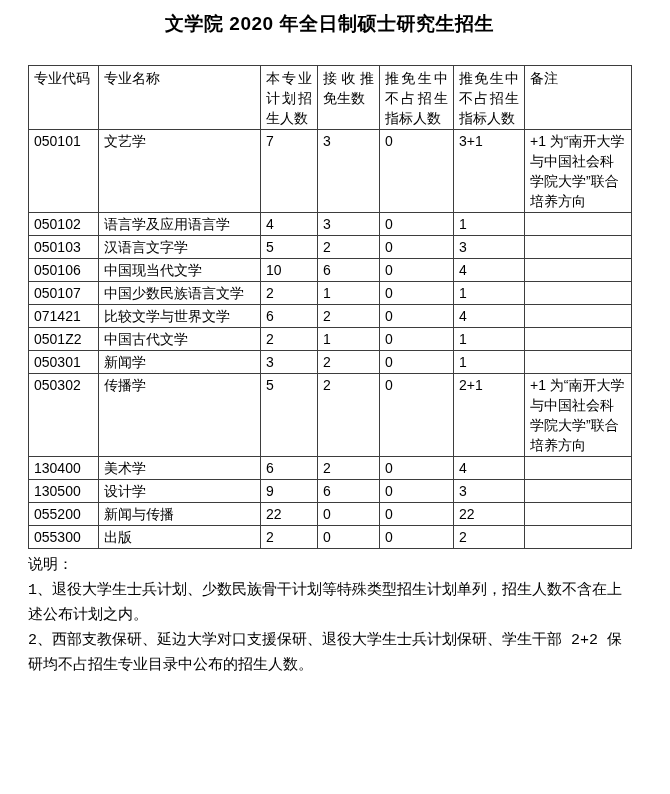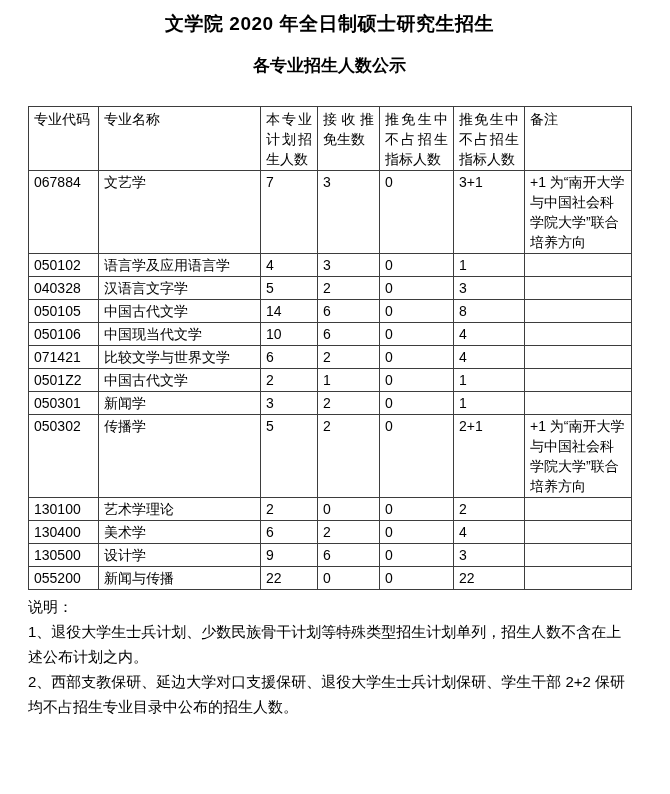--- a/index.html
+++ b/index.html
@@ -54,29 +54,28 @@
     text-align: justify;
     text-justify: inter-ideograph;
     padding-top: 2px;
   }
   table.enroll td { height: 20px; }
   .notes {
     margin-top: 4px;
     font-size: 15px;
     line-height: 25px;
   }
-  .notes p { margin: 0; }
+  .notes p { margin: 0; font-family: Liberation Mono, monospace; }
 </style>
 </head>
 <body>
 
 <div class="page">
 
   <h1 class="title">文学院 2020 年全日制硕士研究生招生</h1>
-  <h2 class="subtitle">各专业招生人数公示</h2>
 
   <table class="enroll">
     <colgroup>
       <col style="width:70px">
       <col style="width:162px">
       <col style="width:57px">
       <col style="width:62px">
       <col style="width:74px">
       <col style="width:71px">
       <col style="width:107px">
@@ -87,65 +86,65 @@
         <th>专业名称</th>
         <th>本专业计划招生人数</th>
         <th>接收推免生数</th>
         <th>推免生中不占招生指标人数</th>
         <th>推免生中不占招生指标人数</th>
         <th>备注</th>
       </tr>
     </thead>
     <tbody>
         <tr>
-          <td>067884</td>
+          <td>050101</td>
           <td>文艺学</td>
           <td>7</td>
           <td>3</td>
           <td>0</td>
           <td>3+1</td>
           <td>+1 为“南开大学与中国社会科学院大学”联合培养方向</td>
         </tr>
         <tr>
           <td>050102</td>
           <td>语言学及应用语言学</td>
           <td>4</td>
           <td>3</td>
           <td>0</td>
           <td>1</td>
           <td></td>
         </tr>
         <tr>
-          <td>040328</td>
+          <td>050103</td>
           <td>汉语言文字学</td>
           <td>5</td>
           <td>2</td>
           <td>0</td>
           <td>3</td>
-          <td></td>
-        </tr>
-        <tr>
-          <td>050105</td>
-          <td>中国古代文学</td>
-          <td>14</td>
-          <td>6</td>
-          <td>0</td>
-          <td>8</td>
           <td></td>
         </tr>
         <tr>
           <td>050106</td>
           <td>中国现当代文学</td>
           <td>10</td>
           <td>6</td>
           <td>0</td>
           <td>4</td>
           <td></td>
         </tr>
         <tr>
+          <td>050107</td>
+          <td>中国少数民族语言文学</td>
+          <td>2</td>
+          <td>1</td>
+          <td>0</td>
+          <td>1</td>
+          <td></td>
+        </tr>
+        <tr>
           <td>071421</td>
           <td>比较文学与世界文学</td>
           <td>6</td>
           <td>2</td>
           <td>0</td>
           <td>4</td>
           <td></td>
         </tr>
         <tr>
           <td>0501Z2</td>
@@ -168,29 +167,20 @@
         <tr>
           <td>050302</td>
           <td>传播学</td>
           <td>5</td>
           <td>2</td>
           <td>0</td>
           <td>2+1</td>
           <td>+1 为“南开大学与中国社会科学院大学”联合培养方向</td>
         </tr>
         <tr>
-          <td>130100</td>
-          <td>艺术学理论</td>
-          <td>2</td>
-          <td>0</td>
-          <td>0</td>
-          <td>2</td>
-          <td></td>
-        </tr>
-        <tr>
           <td>130400</td>
           <td>美术学</td>
           <td>6</td>
           <td>2</td>
           <td>0</td>
           <td>4</td>
           <td></td>
         </tr>
         <tr>
           <td>130500</td>
@@ -201,20 +191,29 @@
           <td>3</td>
           <td></td>
         </tr>
         <tr>
           <td>055200</td>
           <td>新闻与传播</td>
           <td>22</td>
           <td>0</td>
           <td>0</td>
           <td>22</td>
+          <td></td>
+        </tr>
+        <tr>
+          <td>055300</td>
+          <td>出版</td>
+          <td>2</td>
+          <td>0</td>
+          <td>0</td>
+          <td>2</td>
           <td></td>
         </tr>
       </tbody>
   </table>
 
   <div class="notes">
     <p>说明：</p>
     <p>1、退役大学生士兵计划、少数民族骨干计划等特殊类型招生计划单列，招生人数不含在上述公布计划之内。</p>
     <p>2、西部支教保研、延边大学对口支援保研、退役大学生士兵计划保研、学生干部 2+2 保研均不占招生专业目录中公布的招生人数。</p>
   </div>

